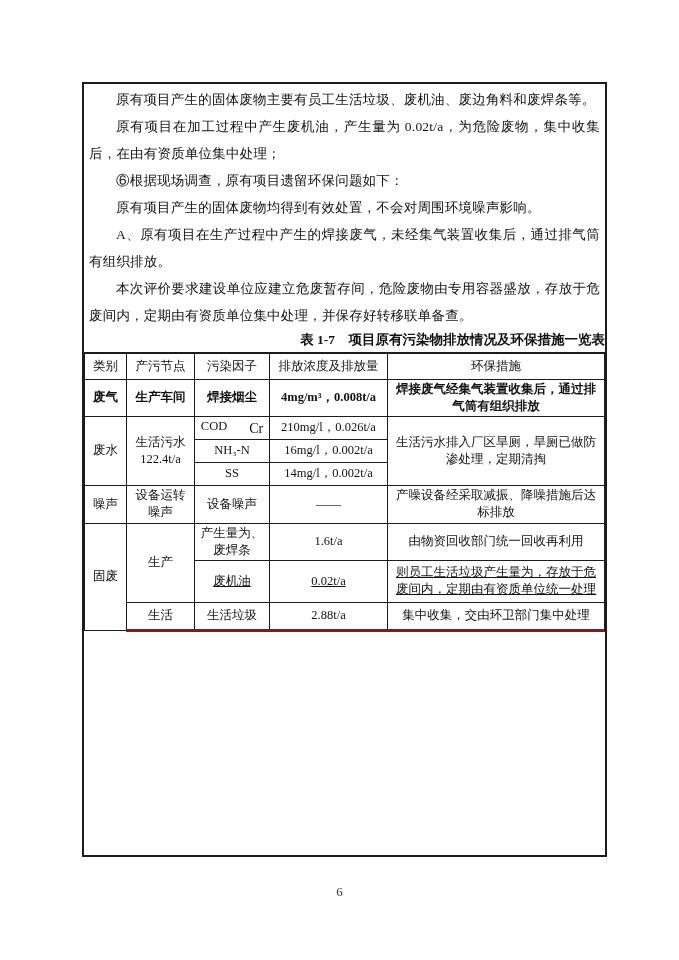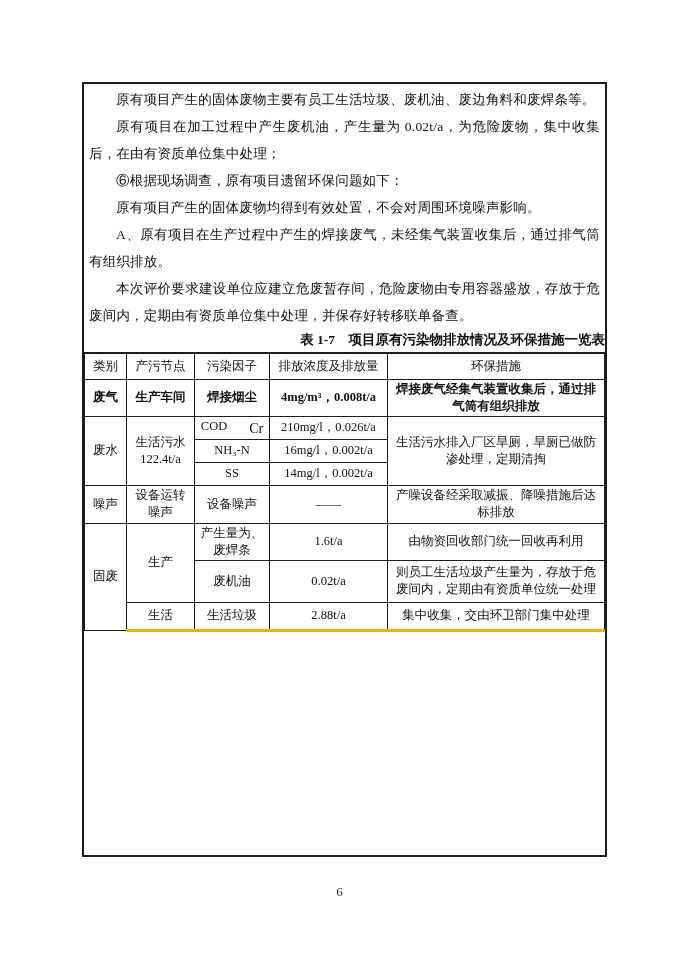--- a/index.html
+++ b/index.html
@@ -51,32 +51,32 @@
   table.pollution td {
     border: 1px solid #1c1c1c;
     text-align: center;
     vertical-align: middle;
     padding: 1px 3px;
     line-height: 17px;
     word-break: break-all;
   }
   table.pollution tr.r-head td { border-top: 2px solid #1c1c1c; }
   table.pollution tr.r-life td,
-  table.pollution td.b-thick { border-bottom: 3px solid #eab308; }
+  table.pollution td.b-thick { border-bottom: 3px solid #7f1d1d; }
   .col-cat   { width: 42px; }
   .col-node  { width: 68px; }
   .col-fact  { width: 75px; }
   .col-amt   { width: 118px; }
   .col-meas  { }
   tr.r-head  { height: 26px; }
   tr.r-gas   { height: 36px; font-weight: bold; }
   tr.r-sub   { height: 23px; }
   tr.r-noise { height: 38px; }
   tr.r-scrap { height: 30px; }
-  tr.r-oil   { height: 42px; }
+  tr.r-oil   { height: 42px; text-decoration: underline; }
   tr.r-life  { height: 28px; }
   sub.cr {
     font-size: 14px;
     vertical-align: -3px;
     margin-left: 22px;
   }
   .page-number {
     position: absolute;
     top: 884px;
     left: 0;

